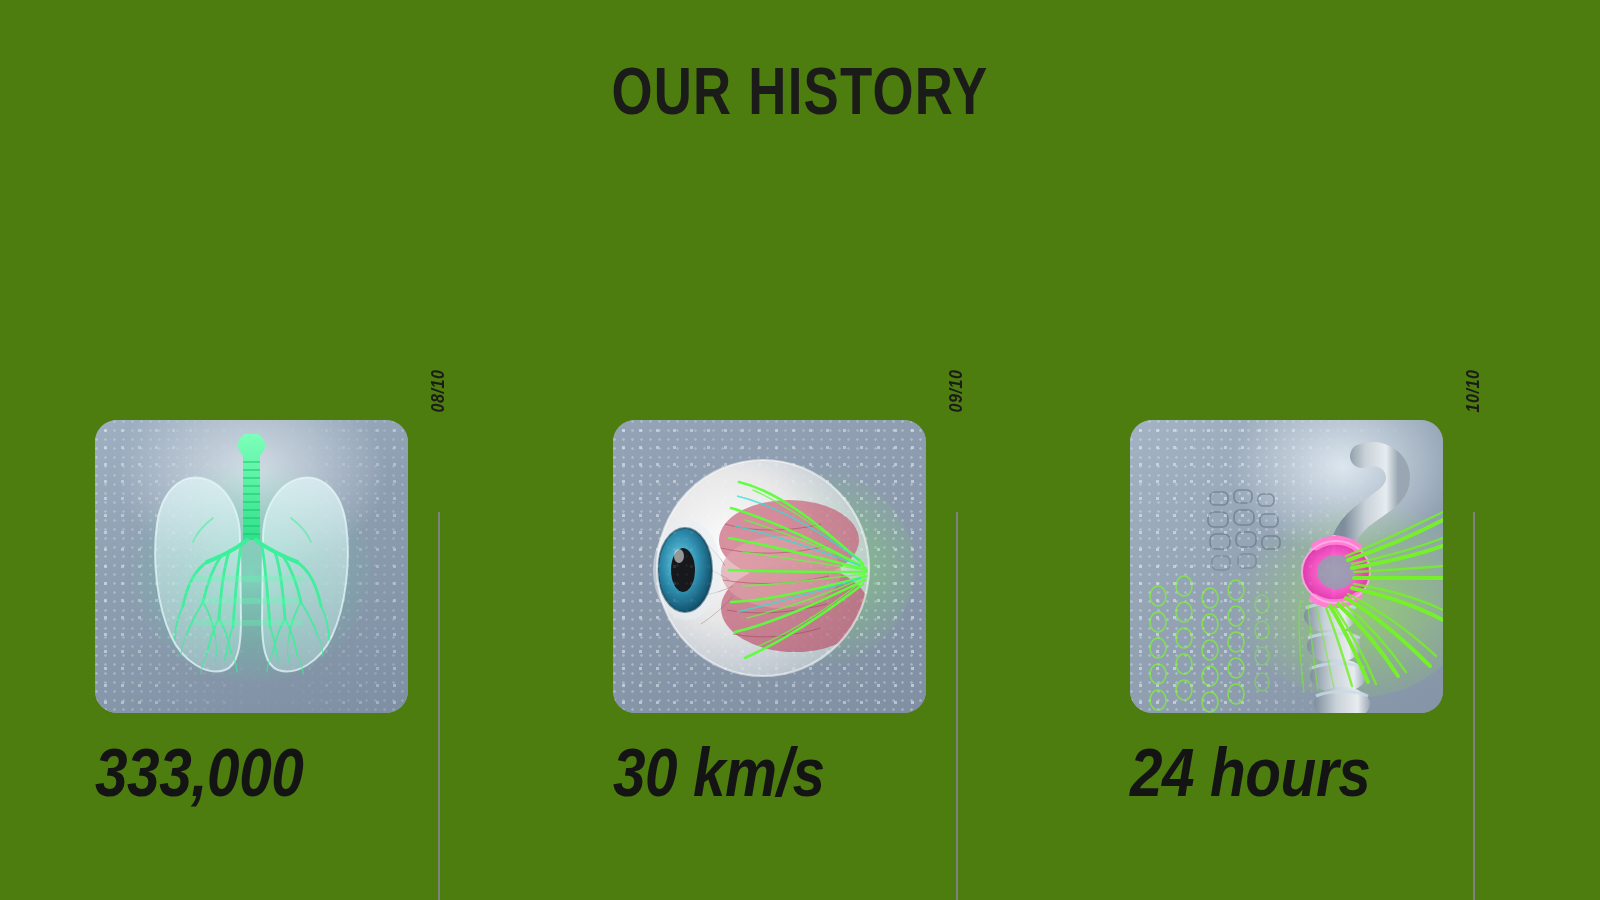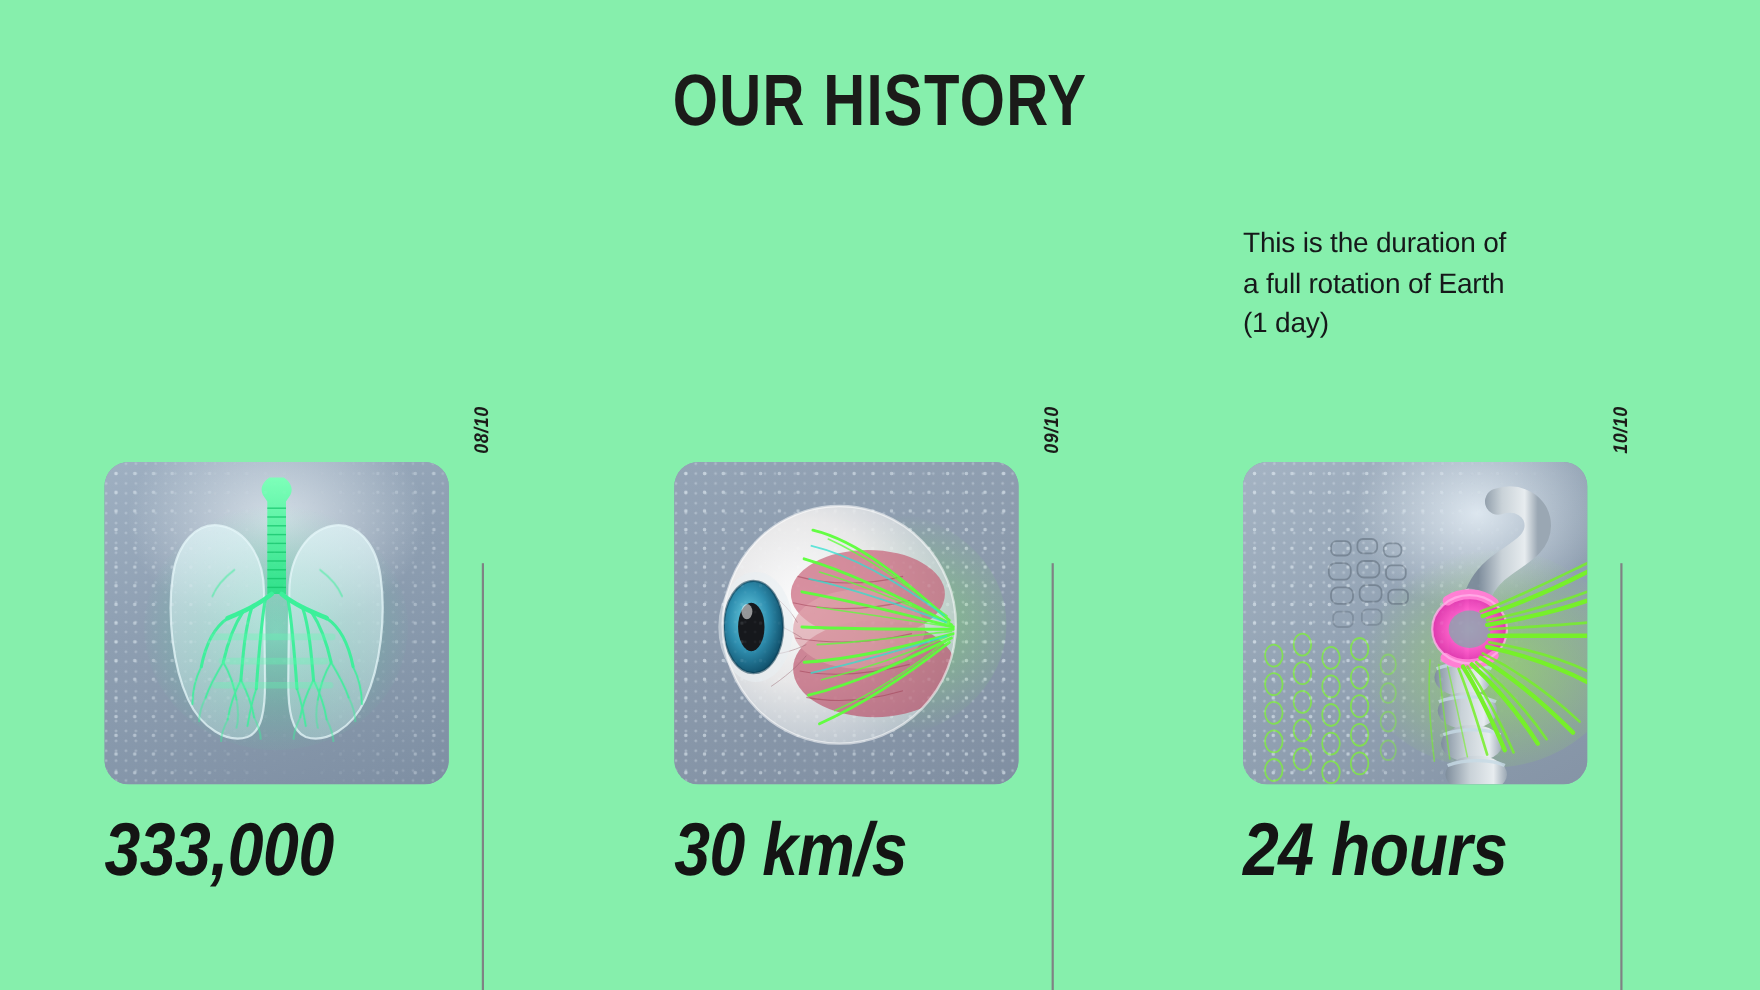--- a/index.html
+++ b/index.html
@@ -6,21 +6,21 @@
   * { margin:0; padding:0; box-sizing:border-box; }
   html,body{
     width:1600px; height:900px;
     background:#f0eee9;
     font-family:"Liberation Sans", sans-serif;
     overflow:hidden;
   }
   .stage{
     position:relative;
     width:1600px; height:900px;
-    background:#86efac;
+    background:#4d7c0f;
     padding-left:28px;
   }
 
   
   .page-title{
     position:absolute;
     top:58px; left:0; width:1600px;
     text-align:center;
     font-family:"Liberation Sans Narrow","Liberation Sans", sans-serif;
     font-weight:700;
@@ -339,23 +339,20 @@
       </div>
     </div>
 
     <div class="index-label"><span>09/10</span></div>
     <div class="divider"></div>
     <div class="value">30 km/s</div>
   </div>
 
   <div class="col col-2">
 
-    <div class="caption">This is the duration of
-a full rotation of Earth
-(1 day)</div>
 
     <div class="card">
       <div class="card-inner">
         <div class="bg-wash" style="background:radial-gradient(ellipse 60% 50% at 68% 16%, rgba(232,241,248,.85) 0%, rgba(232,241,248,0) 60%),linear-gradient(150deg,#a4b3c3 0%,#93a3b4 46%,#8594a6 100%);"></div>
         <div class="dots" style="-webkit-mask-image:linear-gradient(100deg,#000 0%,#000 40%,rgba(0,0,0,.35) 62%,rgba(0,0,0,0) 82%);mask-image:linear-gradient(100deg,#000 0%,#000 40%,rgba(0,0,0,.35) 62%,rgba(0,0,0,0) 82%);"></div>
         <svg viewBox="0 0 313 293" preserveAspectRatio="none">
           <defs>
             <linearGradient id="spBone" x1="0" y1="0" x2="1" y2="0">
               <stop offset="0%" stop-color="#7e8d9c"></stop>
               <stop offset="40%" stop-color="#c9d2d8"></stop>

